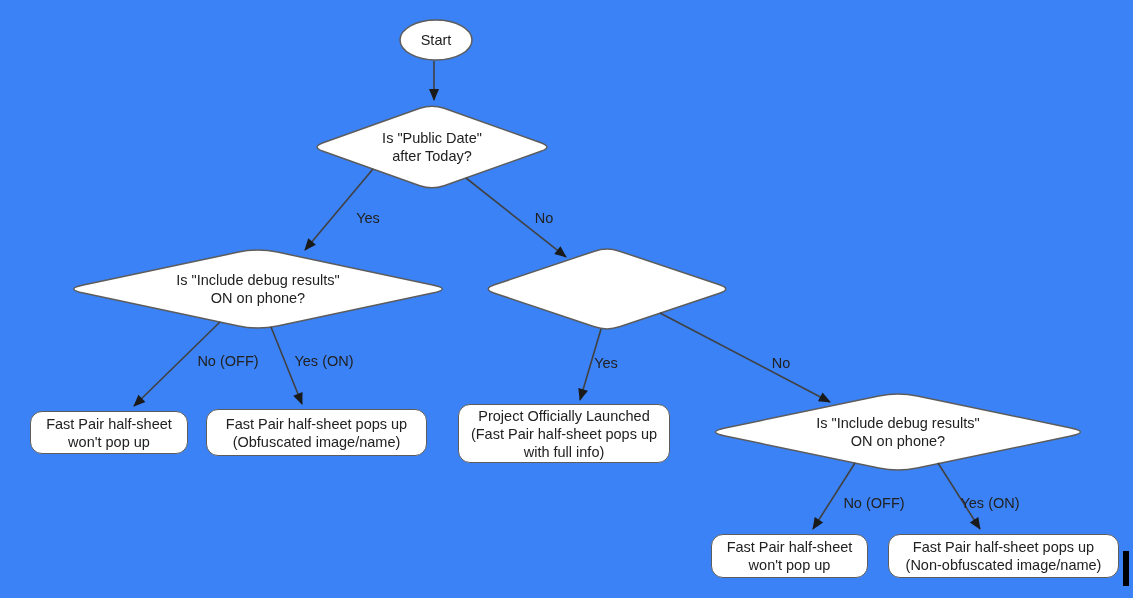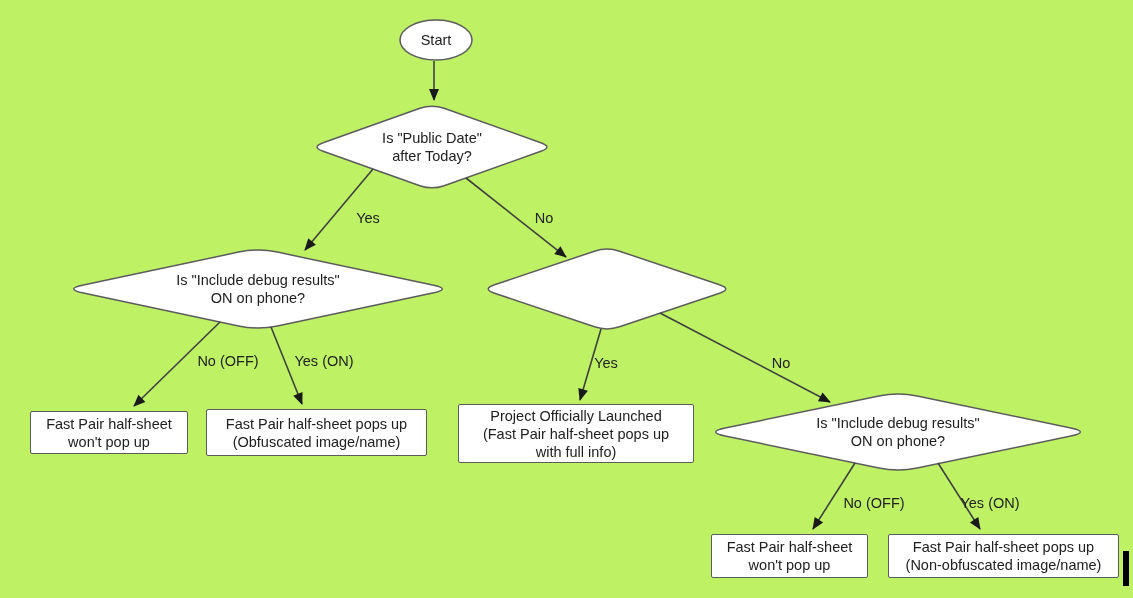--- a/index.html
+++ b/index.html
@@ -1,41 +1,41 @@
 <!DOCTYPE html>
 <html><head>
 <meta charset="utf-8">
 <title>Flowchart</title>
 <style>
   html,body{margin:0;padding:0;background:#ffffff;}
   #canvas{
     position:relative;
     width:1133px;height:598px;
-    background:#bef264;
+    background:#3b82f6;
     font-family:"Liberation Sans", sans-serif;
     color:#212121;
     overflow:hidden;
   }
   #wires{position:absolute;left:0;top:0;}
   .shape-outline{fill:#ffffff;stroke:#5c5c5c;stroke-width:1.5;}
   .connector{stroke:#404040;stroke-width:1.6;fill:none;}
   .node-label{
     position:absolute;
     text-align:center;
     white-space:pre-line;
     font-size:14.5px;
     line-height:18px;
     color:#212121;
     pointer-events:none;
   }
   .result-box{
     position:absolute;
     box-sizing:border-box;
     border:1.5px solid #5c5c5c;
-    border-radius:2px;
+    border-radius:12px;
     background:#ffffff;
     display:flex;
     align-items:center;
     justify-content:center;
   }
   .result-box .node-label{position:static;}
   .edge-label{
     position:absolute;
     transform:translateX(-50%);
     font-size:14.5px;
@@ -89,21 +89,21 @@
 ON on phone?</div>
 
   <div class="result-box" style="left:30px;top:411px;width:158px;height:43px;">
     <span class="node-label">Fast Pair half-sheet
 won't pop up</span>
   </div>
   <div class="result-box" style="left:206px;top:409px;width:221px;height:47px;">
     <span class="node-label">Fast Pair half-sheet pops up
 (Obfuscated image/name)</span>
   </div>
-  <div class="result-box" style="left:458px;top:404px;width:236px;height:59px;">
+  <div class="result-box" style="left:458px;top:404px;width:212px;height:59px;">
     <span class="node-label">Project Officially Launched
 (Fast Pair half-sheet pops up
 with full info)</span>
   </div>
   <div class="result-box" style="left:711px;top:534px;width:157px;height:44px;">
     <span class="node-label">Fast Pair half-sheet
 won't pop up</span>
   </div>
   <div class="result-box" style="left:888px;top:534px;width:231px;height:44px;">
     <span class="node-label">Fast Pair half-sheet pops up

